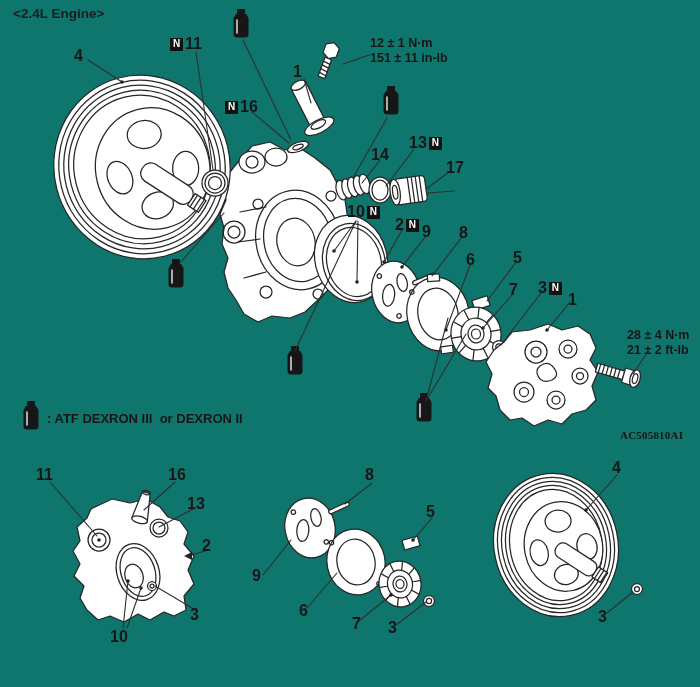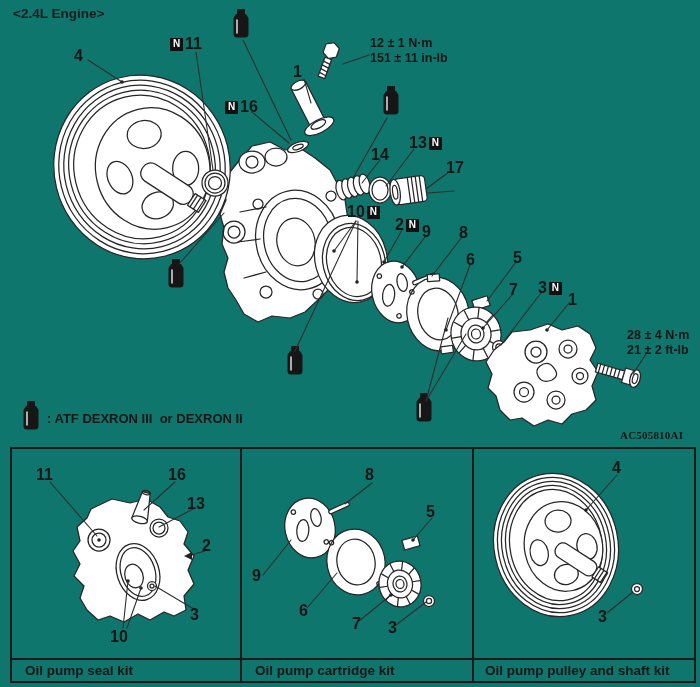--- a/index.html
+++ b/index.html
@@ -436,28 +436,20 @@
     <div>151 ± 11 in-lb</div>
   </div>
   <div class="torque" style="left:627px;top:322px">
     <div>28 ± 4 N·m</div>
     <div>21 ± 2 ft-lb</div>
   </div>
 
   <div class="legend-text">: ATF DEXRON III  or DEXRON II</div>
   <div class="figcode" style="left:620px;top:429px">AC505810AI</div>
 
-  <div class="kit-table">
-    <div class="vdiv" style="left:228px"></div>
-    <div class="vdiv" style="left:460px"></div>
-    <div class="caption-sep"></div>
-    <div class="caption" style="left:13px">Oil pump seal kit</div>
-    <div class="caption" style="left:243px">Oil pump cartridge kit</div>
-    <div class="caption" style="left:473px">Oil pump pulley and shaft kit</div>
-  </div>
 
   <div class="callout" style="left:36px;top:467px">
       <span>11</span>
     </div>
   <div class="callout" style="left:168px;top:467px">
       <span>16</span>
     </div>
   <div class="callout" style="left:187px;top:496px">
       <span>13</span>
     </div>

